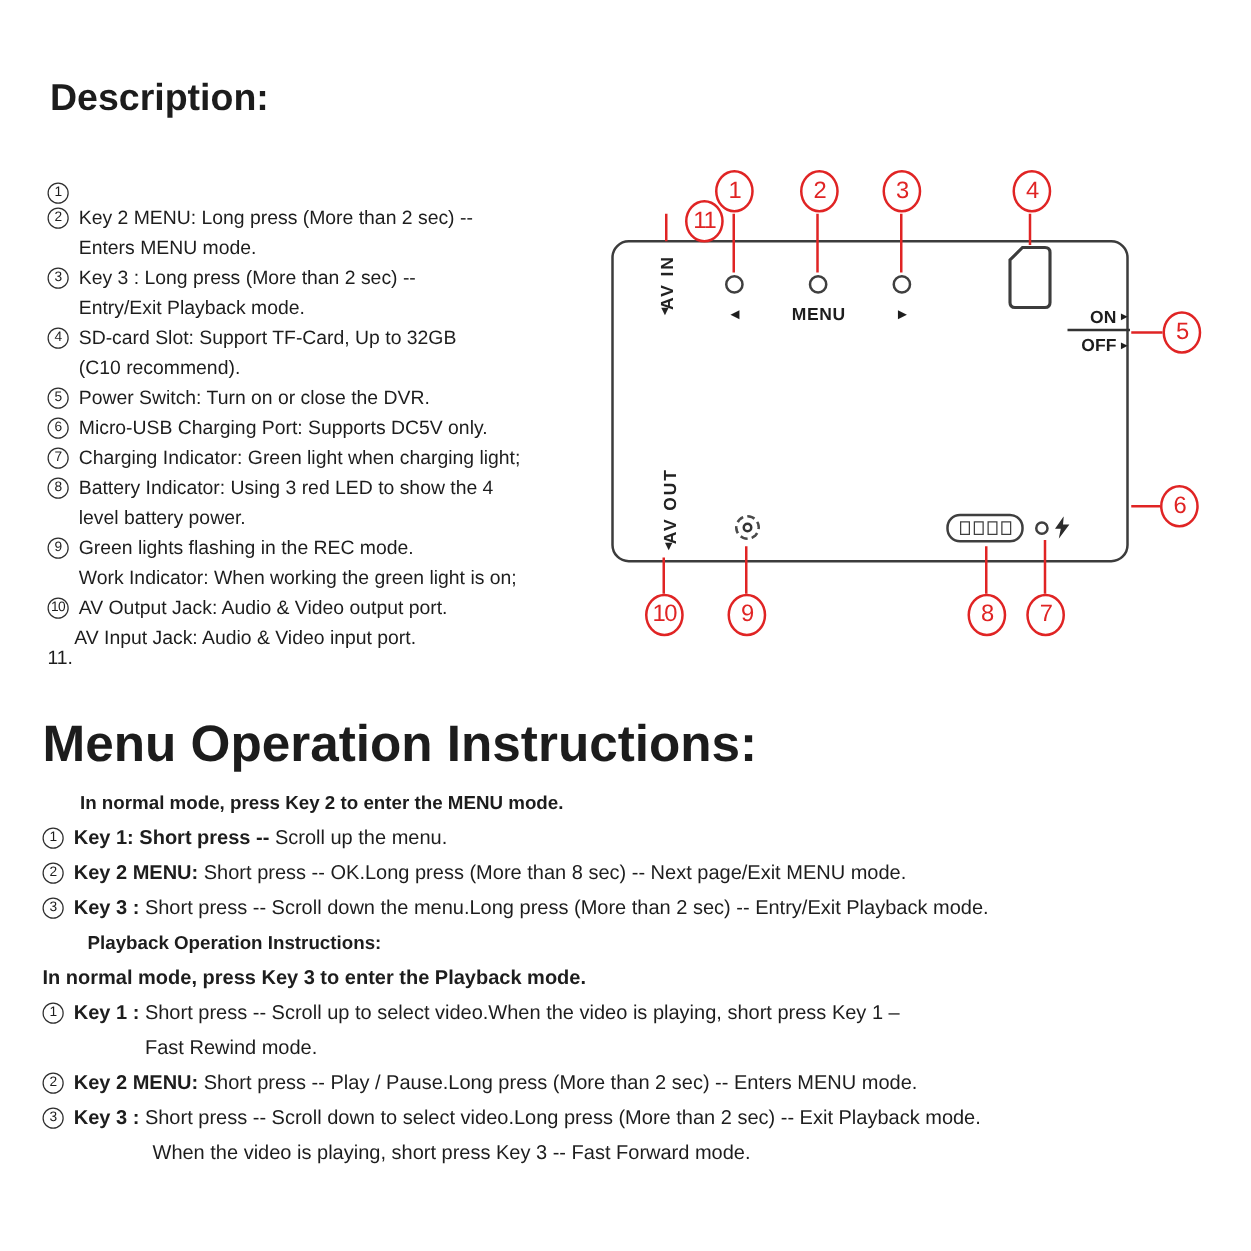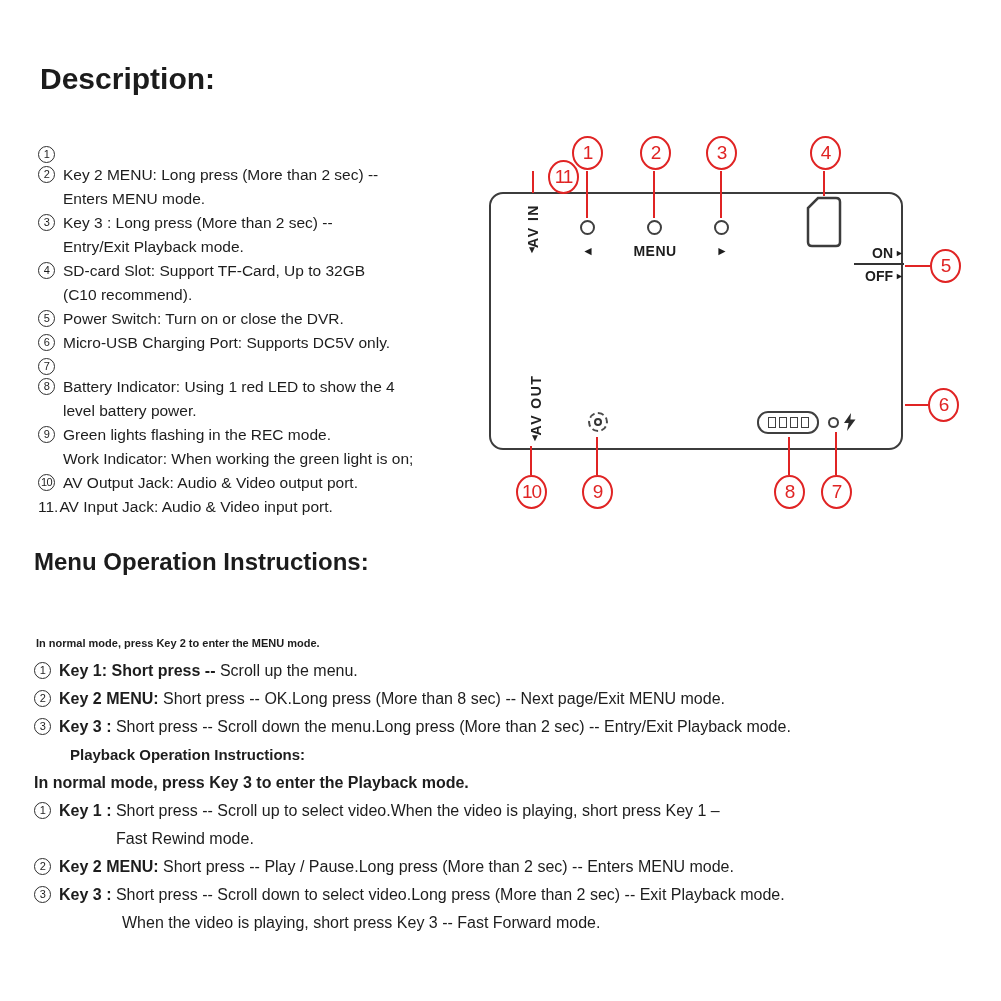--- a/index.html
+++ b/index.html
@@ -4,30 +4,30 @@
 <style>
   * { margin:0; padding:0; box-sizing:border-box; }
   html,body { background:#ffffff; }
   body {
     width:1001px; height:1001px; position:relative; overflow:hidden;
     font-family:"Liberation Sans", sans-serif; color:#1d1d1d;
   }
   
   .h1 { position:absolute; font-weight:700; color:#1c1c1c; letter-spacing:0; }
   .h-desc { left:40px; top:62px; font-size:30px;text-align:right; }
-  .h-menu { left:34px; top:548px; font-size:24px; }
+  .h-menu { left:34px; top:572px; font-size:41px; }
 
   
   .desc-list { position:absolute; left:38px; top:143px; width:460px; font-size:15.5px; line-height:24px; }
   .d-item { display:flex; gap:8px; align-items:flex-start; }
   .cnum {
     flex:none; width:17px; height:17px; border:1px solid #2e2e2e; border-radius:50%;
     font-size:11px; line-height:15px; text-align:center; margin-top:3px; letter-spacing:-0.5px;
   }
-  .cnum.plain { border:none; border-radius:0; width:auto; height:auto; font-size:15.5px; line-height:24px; margin-top:0; letter-spacing:0; font-weight:400; }
+  .cnum.plain { border:none; border-radius:0; width:auto; height:auto; font-size:15.5px; line-height:24px; margin-top:16px; letter-spacing:0; font-weight:400; }
   .plain-item { gap:1px; }
   .d-line:empty { display:none; }
 
   
   .device { position:absolute; left:489px; top:192px; width:414px; height:258px; border:2.5px solid #3c3c3c; border-radius:14px; background:#fff; }
   .vlabel { position:absolute; transform:rotate(-90deg); font-weight:700; font-size:14px; letter-spacing:1.5px; text-align:center; color:#222; }
   .lab-avin  { left:503px; top:218px; width:60px; }
   .lab-avout { left:501px; top:397px; width:70px; }
   .jack-arrow { position:absolute; font-size:10px; color:#222; }
   .avin-arrow  { left:527px; top:244px; }
@@ -58,21 +58,21 @@
   }
   .lead { position:absolute; width:2px; background:#e02424; }
   .lead.h { height:2px; }
 
   
   .ops { position:absolute; left:30px; top:630px; width:952px; font-size:16px; }
   .op-row { height:28px; display:flex; gap:8px; align-items:flex-start; padding-left:4px; }
   .op-row .cnum { margin-top:4px; }
   .op-text { white-space:nowrap; line-height:26px; }
   .op-bold { font-weight:700; }
-  .op-intro { height:28px; font-weight:700; font-size:11px; line-height:26px; padding-left:6px; }
+  .op-intro { height:28px; font-weight:700; font-size:15px; line-height:26px; padding-left:6px;margin-left:28px; }
   .op-subtitle { height:28px; font-weight:700; font-size:15px; line-height:26px;margin-left:40px; }
   .op-plain { height:28px; line-height:26px; padding-left:4px;font-weight:bold; }
   .op-cont1 { height:28px; line-height:26px; padding-left:86px; }
   .op-cont2 { height:28px; line-height:26px; padding-left:92px; }
 </style>
 </head>
 <body>
 
 <h1 class="h1 h-desc">Description:</h1>
 
@@ -116,27 +116,28 @@
   <div class="d-item">
     <span class="cnum">6</span>
     <div>
       <div class="d-line">Micro-USB Charging Port: Supports DC5V only.</div>
     </div>
   </div>
 
   <div class="d-item">
     <span class="cnum">7</span>
     <div>
+      <div class="d-line">Charging Indicator: Green light when charging light;</div>
     </div>
   </div>
 
   <div class="d-item">
     <span class="cnum">8</span>
     <div>
-      <div class="d-line">Battery Indicator: Using 1 red LED to show the 4</div>
+      <div class="d-line">Battery Indicator: Using 3 red LED to show the 4</div>
       <div class="d-line">level battery power.</div>
     </div>
   </div>
 
   <div class="d-item">
     <span class="cnum">9</span>
     <div>
       <div class="d-line">Green lights flashing in the REC mode.</div>
       <div class="d-line">Work Indicator: When working the green light is on;</div>
     </div>

